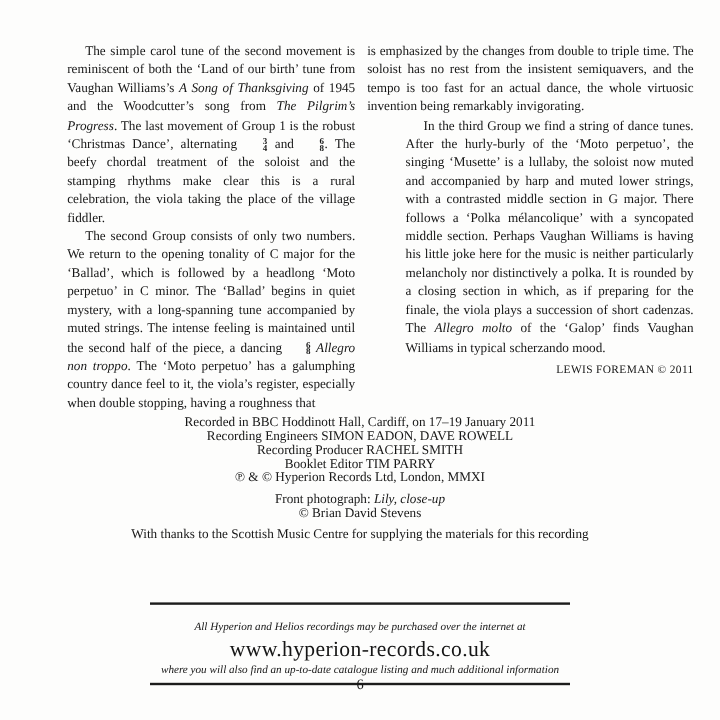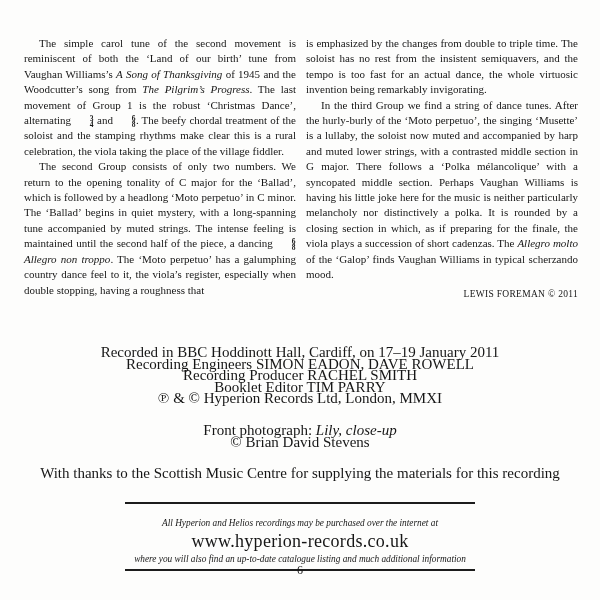--- a/index.html
+++ b/index.html
@@ -18,41 +18,41 @@
     position:absolute;top:36px;left:24px;right:22px;
     display:flex;gap:10px;
   }
   .col{
     flex:1 1 0;
     font-size:11px;line-height:15.4px;
     text-align:justify;
     text-justify:inter-word;
   }
   .col p{margin:0;}
-  .col p.indent{text-indent:15px;}
+  .col p.indent{text-indent:15px;margin-left:32px;}
   .it{font-style:italic;}
   .timesig{
     display:inline-block;text-align:center;
     font-weight:bold;font-size:7.5px;line-height:5.5px;
     vertical-align:-2.5px;padding:0 0.5px;
   }
   .timesig span{display:block;}
   .byline{
     text-align:right;
     font-size:9.5px;letter-spacing:0.3px;
     margin-top:4px;
   }
 
   
   .credits{
     position:absolute;top:347px;left:0;right:0;
     text-align:center;
-    font-size:15px;line-height:11.6px;
+    font-size:11px;line-height:11.6px;
   }
-  .credit-group{margin-top:20px;}
+  .credit-group{margin-top:6px;}
 
   
   .purchase{
     position:absolute;top:502px;left:125px;width:350px;
     text-align:center;
   }
   .rule{border:0;border-top:2px solid #1c1c1c;margin:0;}
   .purchase-line1{font-size:9.3px;line-height:11px;margin-top:14px;font-style:italic;}
   .purchase-url{font-size:18px;line-height:25px;letter-spacing:0.3px;}
   .purchase-line2{font-size:9.3px;line-height:11px;margin-bottom:4px;font-style:italic;}

